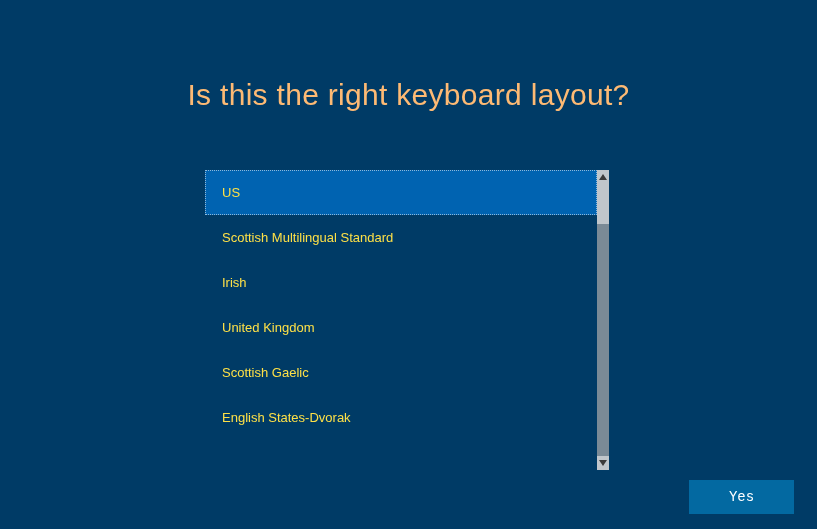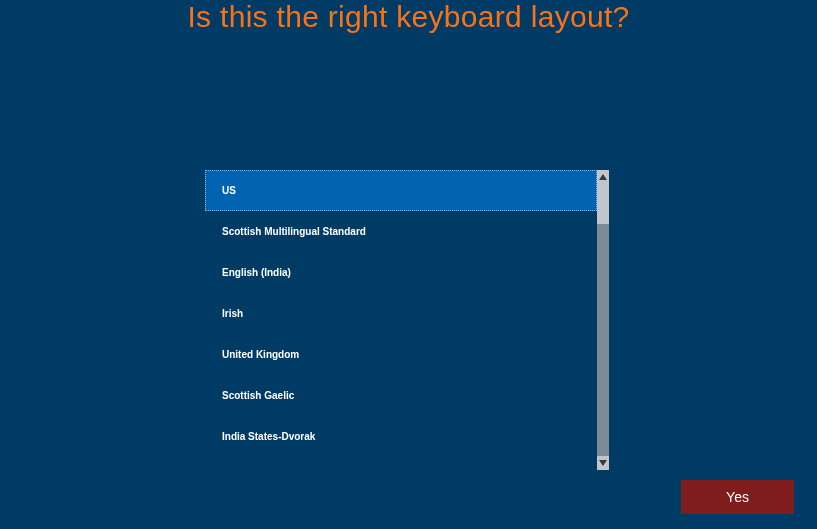--- a/index.html
+++ b/index.html
@@ -9,42 +9,43 @@
     }
     body {
       width: 817px;
       height: 529px;
       background: #003b66;
       font-family: "Segoe UI", Arial, sans-serif;
       position: relative;
       overflow: hidden;
     }
     .heading {
-      color: #f97316;
+      color: #fdba74;
       font-size: 30px;
       font-weight: 300;
       text-align: center;
+      padding-top: 78px;
       letter-spacing: 0.3px;
     }
     .list-container {
       position: absolute;
       left: 205px;
       top: 170px;
       width: 404px;
       height: 300px;
       display: flex;
     }
     .list {
       flex: 1;
       overflow: hidden;
     }
     .list-item {
-      color: #ffffff;
-      font-size: 10px;
-      font-weight: 700;
+      color: #fde047;
+      font-size: 13px;
+      font-weight: 400;
       padding: 14px 16px;
       cursor: pointer;
       border: 1px dotted transparent;
     }
     .list-item.selected {
       background: #0063b1;
       border: 1px dotted rgba(255,255,255,0.55);
     }
     .scrollbar {
       width: 12px;
@@ -76,45 +77,44 @@
       top: 14px;
       left: 0;
       width: 12px;
       height: 40px;
       background: #c0c6cb;
     }
     .yes-button {
       position: absolute;
       right: 23px;
       bottom: 15px;
-      width: 113px;
+      width: 105px;
       height: 34px;
-      background: #7f1d1d;
+      background: #0369a1;
       color: #ffffff;
       border: none;
       font-size: 14px;
-      font-family: Liberation Sans, sans-serif;
+      font-family: Liberation Mono, monospace;
       cursor: pointer;
       text-align: center;
     }
   </style>
 </head>
 <body>
 
 <h1 class="heading">Is this the right keyboard layout?</h1>
 
 <div class="list-container">
   <div class="list">
     <div class="list-item selected">US</div>
     <div class="list-item">Scottish Multilingual Standard</div>
-    <div class="list-item">English (India)</div>
     <div class="list-item">Irish</div>
     <div class="list-item">United Kingdom</div>
     <div class="list-item">Scottish Gaelic</div>
-    <div class="list-item">India States-Dvorak</div>
+    <div class="list-item">English States-Dvorak</div>
   </div>
   <div class="scrollbar">
     <div class="scrollbar-arrow top">
       <svg viewBox="0 0 8 6">
           <path d="M4 0 L8 6 L0 6 Z"></path>
         </svg>
     </div>
     <div class="scrollbar-thumb"></div>
     <div class="scrollbar-arrow bottom">
       <svg viewBox="0 0 8 6">

